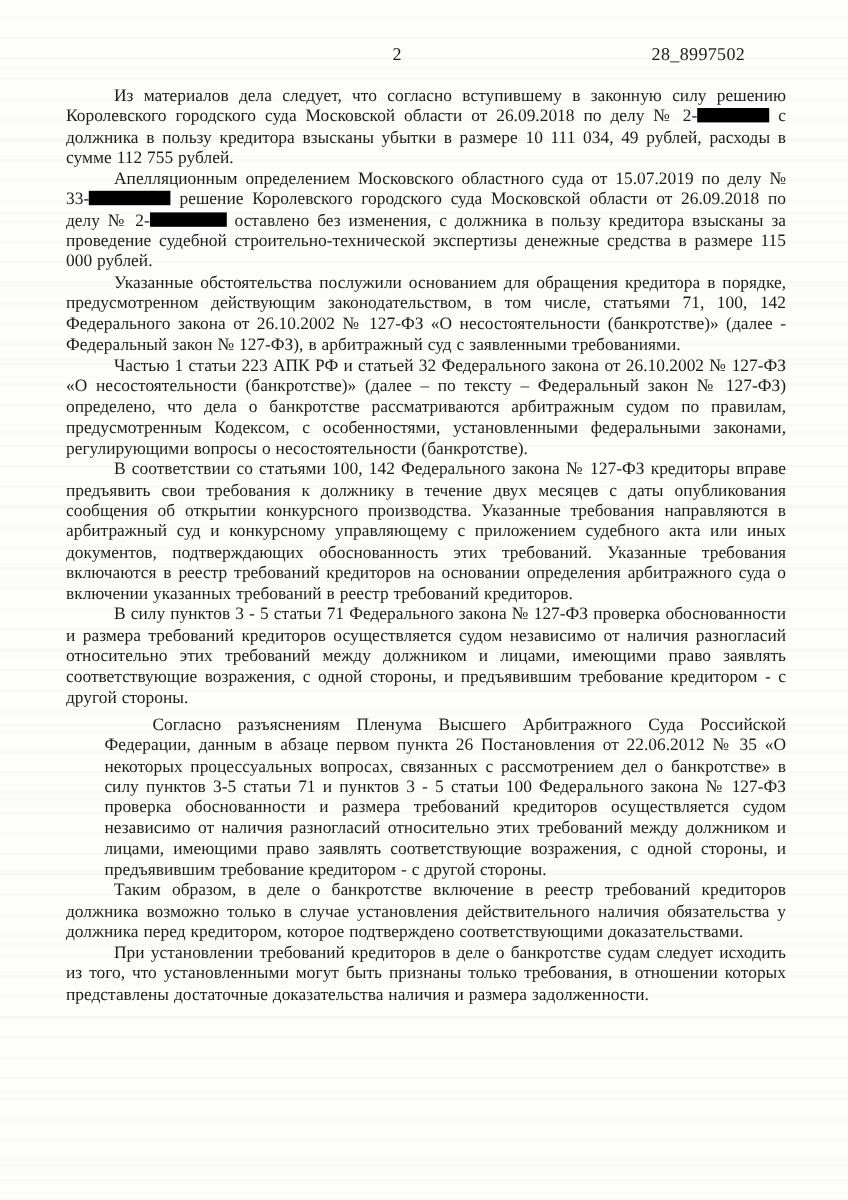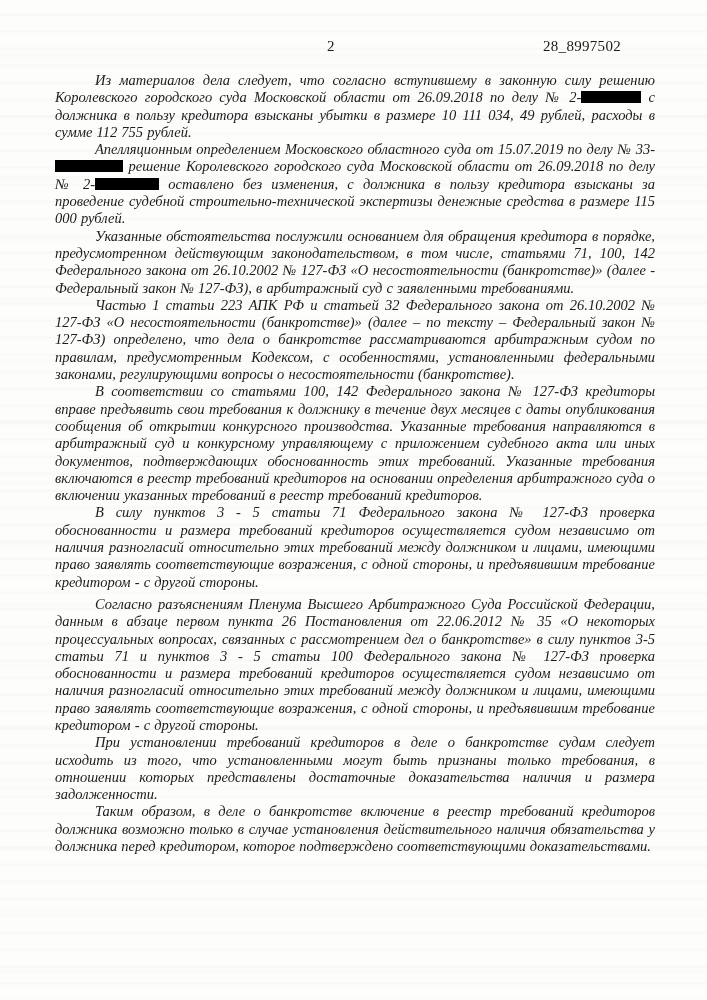--- a/index.html
+++ b/index.html
@@ -55,28 +55,28 @@
   }
   .body-text {
     position: absolute;
     top: 72px;
     left: 55px;
     width: 600px;
     font-size: 14.5px;
     line-height: 17.3px;
     text-align: justify;
     word-spacing: 0.5px;
-    font-style: italic;
   }
   .para {
     margin: 0;
     text-indent: 40px;
   }
   .para.gap-before {
     margin-top: 5px;
+    margin-left: 32px;
   }
   .redaction {
     display: inline-block;
     height: 12px;
     background: #000;
     vertical-align: baseline;
     transform: translateY(1px);
   }
 </style>
 </head>
@@ -91,16 +91,16 @@
   </div>
 
   <div class="body-text">
       <p class="para"><span>Из материалов дела следует, что согласно вступившему в законную силу решению Королевского городского суда Московской области от 26.09.2018 по делу № 2-</span><span class="redaction" style="width: 60px; background: rgb(0, 0, 0);"></span><span> с должника в пользу кредитора взысканы убытки в размере 10 111 034, 49 рублей, расходы в сумме 112 755 рублей.</span></p>
       <p class="para"><span>Апелляционным определением Московского областного суда от 15.07.2019 по делу № 33-</span><span class="redaction" style="width: 68px; background: rgb(0, 0, 0);"></span><span> решение Королевского городского суда Московской области от 26.09.2018 по делу № 2-</span><span class="redaction" style="width: 64px; background: rgb(0, 0, 0);"></span><span> оставлено без изменения, с должника в пользу кредитора взысканы за проведение судебной строительно-технической экспертизы денежные средства в размере 115 000 рублей.</span></p>
       <p class="para"><span>Указанные обстоятельства послужили основанием для обращения кредитора в порядке, предусмотренном действующим законодательством, в том числе, статьями 71, 100, 142 Федерального закона от 26.10.2002 № 127-ФЗ «О несостоятельности (банкротстве)» (далее - Федеральный закон № 127-ФЗ), в арбитражный суд с заявленными требованиями.</span></p>
       <p class="para"><span>Частью 1 статьи 223 АПК РФ и статьей 32 Федерального закона от 26.10.2002 № 127-ФЗ «О несостоятельности (банкротстве)» (далее – по тексту – Федеральный закон № 127-ФЗ) определено, что дела о банкротстве рассматриваются арбитражным судом по правилам, предусмотренным Кодексом, с особенностями, установленными федеральными законами, регулирующими вопросы о несостоятельности (банкротстве).</span></p>
       <p class="para"><span>В соответствии со статьями 100, 142 Федерального закона № 127-ФЗ кредиторы вправе предъявить свои требования к должнику в течение двух месяцев с даты опубликования сообщения об открытии конкурсного производства. Указанные требования направляются в арбитражный суд и конкурсному управляющему с приложением судебного акта или иных документов, подтверждающих обоснованность этих требований. Указанные требования включаются в реестр требований кредиторов на основании определения арбитражного суда о включении указанных требований в реестр требований кредиторов.</span></p>
       <p class="para"><span>В силу пунктов 3 - 5 статьи 71 Федерального закона № 127-ФЗ проверка обоснованности и размера требований кредиторов осуществляется судом независимо от наличия разногласий относительно этих требований между должником и лицами, имеющими право заявлять соответствующие возражения, с одной стороны, и предъявившим требование кредитором - с другой стороны.</span></p>
       <p class="para gap-before"><span>Согласно разъяснениям Пленума Высшего Арбитражного Суда Российской Федерации, данным в абзаце первом пункта 26 Постановления от 22.06.2012 № 35 «О некоторых процессуальных вопросах, связанных с рассмотрением дел о банкротстве» в силу пунктов 3-5 статьи 71 и пунктов 3 - 5 статьи 100 Федерального закона № 127-ФЗ проверка обоснованности и размера требований кредиторов осуществляется судом независимо от наличия разногласий относительно этих требований между должником и лицами, имеющими право заявлять соответствующие возражения, с одной стороны, и предъявившим требование кредитором - с другой стороны.</span></p>
+      <p class="para"><span>Таким образом, в деле о банкротстве включение в реестр требований кредиторов должника возможно только в случае установления действительного наличия обязательства у должника перед кредитором, которое подтверждено соответствующими доказательствами.</span></p>
       <p class="para"><span>При установлении требований кредиторов в деле о банкротстве судам следует исходить из того, что установленными могут быть признаны только требования, в отношении которых представлены достаточные доказательства наличия и размера задолженности.</span></p>
-      <p class="para"><span>Таким образом, в деле о банкротстве включение в реестр требований кредиторов должника возможно только в случае установления действительного наличия обязательства у должника перед кредитором, которое подтверждено соответствующими доказательствами.</span></p>
     </div>
 </div>
 
 </body></html>

